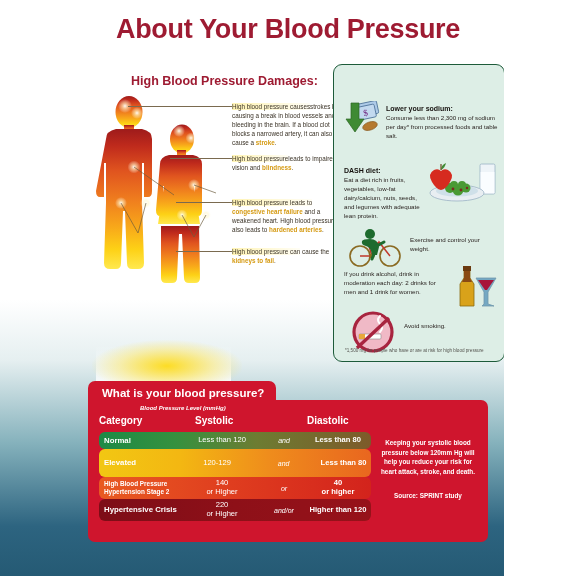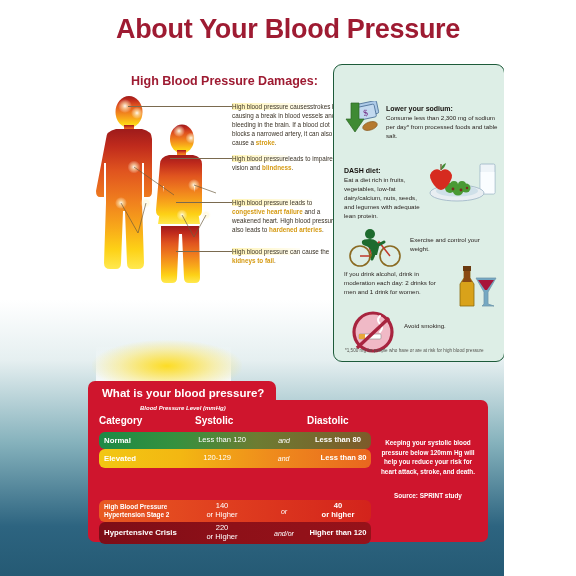--- a/index.html
+++ b/index.html
@@ -140,33 +140,33 @@
   }
   .th-cat { left: 0px; }
   .th-sys { left: 96px; }
   .th-dia { left: 208px; }
 
   .bp-table {
     position: absolute; left: 99px; top: 432px;
     width: 272px;
   }
   .bp-row { position: relative; display: flex; align-items: center; height: 17px; border-radius: 6px; }
-  .bp-row.r2 { height: 19px; gap: 15px; }
+  .bp-row.r2 { height: 28px; gap: 15px; }
   .bp-row.tall { height: 22px; }
   .c-cat { width: 82px; padding-left: 5px; font-size: 6.4px; font-weight: bold; color: #ffffff; line-height: 1.2; }
   .c-cat.big { font-size: 7.8px; }
   .c-sys { width: 82px; text-align: center; font-size: 7.6px; color: #ffffff; line-height: 1.18; }
   .c-con { width: 42px; text-align: center; font-size: 7px; font-style: italic; color: #ffffff; }
   .c-dia { width: 66px; text-align: center; font-size: 7.6px; color: #ffffff; line-height: 1.18; font-weight: bold; }
   .c-dia.bold, .c-sys.bold { font-weight: bold; }
 
   .row-normal   { background: linear-gradient(to right, #1d8a46 0%, #35913f 28%, #6d7c32 58%, #7d5a2a 100%); }
   .row-elevated { background: linear-gradient(to right, #f2c713 0%, #f3b712 30%, #ef8d1c 62%, #e9661f 100%); }
   .row-stage1   { background: linear-gradient(to right, #eb7523 0%, #e85f22 40%, #e0411f 100%); }
-  .row-stage2   { background: linear-gradient(to right, #e85a21 0%, #e03f1f 45%, #d3231c 100%); margin-top: 32px; }
+  .row-stage2   { background: linear-gradient(to right, #e85a21 0%, #e03f1f 45%, #d3231c 100%); }
   .row-crisis   { background: linear-gradient(to right, #7d0d17 0%, #8e1018 50%, #96121a 100%); }
 
   .right-note {
     position: absolute; left: 378px; top: 438px;
     width: 100px; text-align: center;
     font-size: 6.4px; line-height: 1.5;
     color: #ffffff; font-weight: bold;
   }
   .right-src {
     position: absolute; left: 378px; top: 492px;

